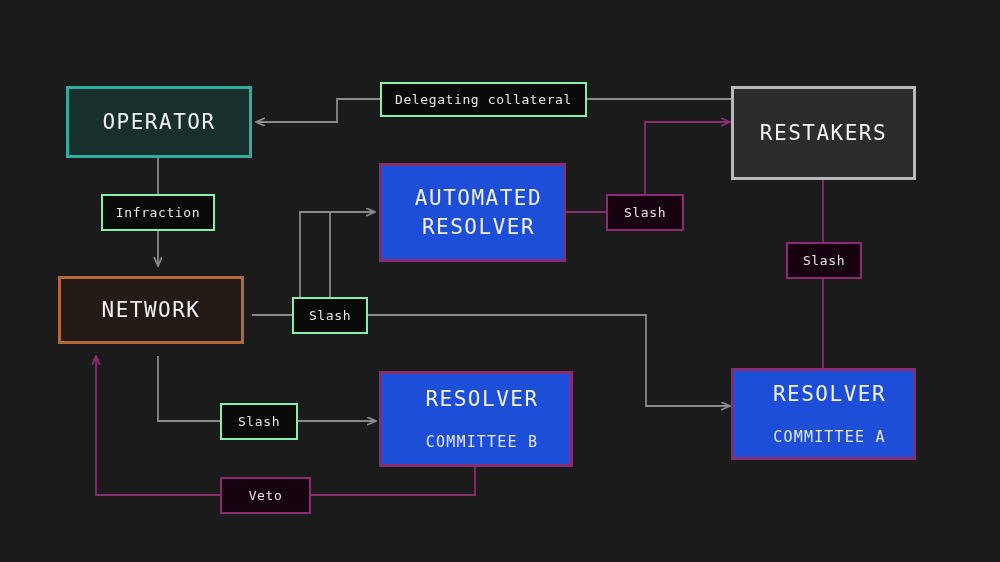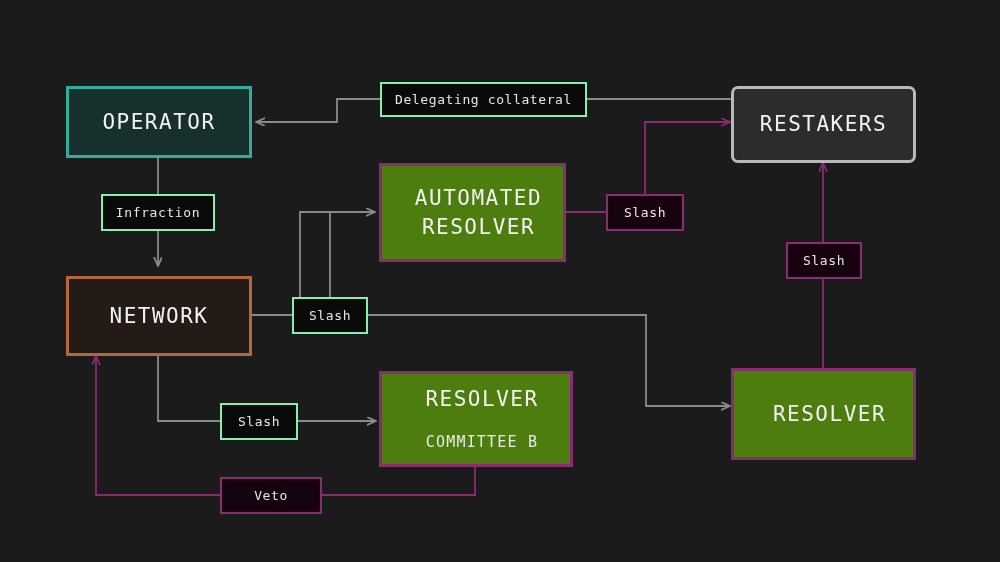--- a/index.html
+++ b/index.html
@@ -55,21 +55,21 @@
   .node.network {
     border-color: #b4673d;
     background: #241a16;
   }
   .node.restakers {
     border-color: #b9b9b9;
     background: #2c2c2c;
   }
   .node.resolver {
     border-color: #8a2c72;
-    background: #4d7c0f;
+    background: #1d4ed8;
     padding-left: 12px;
   }
   .label {
     position: absolute;
     box-sizing: border-box;
     display: flex;
     align-items: center;
     justify-content: center;
     background: #0a0a0a;
     border: 2px solid #86efac;
@@ -121,35 +121,36 @@
     <path d="M298,421 L376,421" fill="none" stroke="#8a8a8a" stroke-width="1.8" marker-end="url(#arrowGray)"></path>
 
     <path d="M475,467 L475,495 L298,495" fill="none" stroke="#8a2c72" stroke-width="1.8"></path>
     <path d="M220,495 L96,495 L96,356" fill="none" stroke="#8a2c72" stroke-width="1.8" marker-end="url(#arrowPurple)"></path>
   </svg>
 
   <div class="node operator" style="left:66px; top:86px; width:186px; height:72px;">
     <div class="title">OPERATOR</div>
   </div>
 
-  <div class="node network" style="left:66px; top:276px; width:186px; height:80px;">
+  <div class="node network" style="left:58px; top:276px; width:186px; height:68px;">
     <div class="title">NETWORK</div>
   </div>
 
-  <div class="node restakers" style="left:731px; top:86px; width:185px; height:77px;border-radius:7px;">
+  <div class="node restakers" style="left:731px; top:86px; width:185px; height:94px;">
     <div class="title">RESTAKERS</div>
   </div>
 
   <div class="node resolver" style="left:379px; top:163px; width:187px; height:99px;">
     <div class="title">AUTOMATED</div>
     <div class="title">RESOLVER</div>
   </div>
 
   <div class="node resolver" style="left:731px; top:368px; width:185px; height:92px;">
     <div class="title">RESOLVER</div>
+    <div class="sub">COMMITTEE A</div>
   </div>
 
   <div class="node resolver" style="left:379px; top:371px; width:194px; height:96px;">
     <div class="title">RESOLVER</div>
     <div class="sub">COMMITTEE B</div>
   </div>
 
   <div class="label" style="left:380px; top:82px; width:207px; height:35px;">
     <span>Delegating collateral</span>
   </div>
@@ -167,17 +168,17 @@
   </div>
 
   <div class="label purple" style="left:786px; top:242px; width:76px; height:37px;">
     <span>Slash</span>
   </div>
 
   <div class="label" style="left:220px; top:403px; width:78px; height:37px;">
     <span>Slash</span>
   </div>
 
-  <div class="label purple" style="left:220px; top:477px; width:102px; height:37px;">
+  <div class="label purple" style="left:220px; top:477px; width:91px; height:37px;">
     <span>Veto</span>
   </div>
 
 </div>
 
 </body></html>

